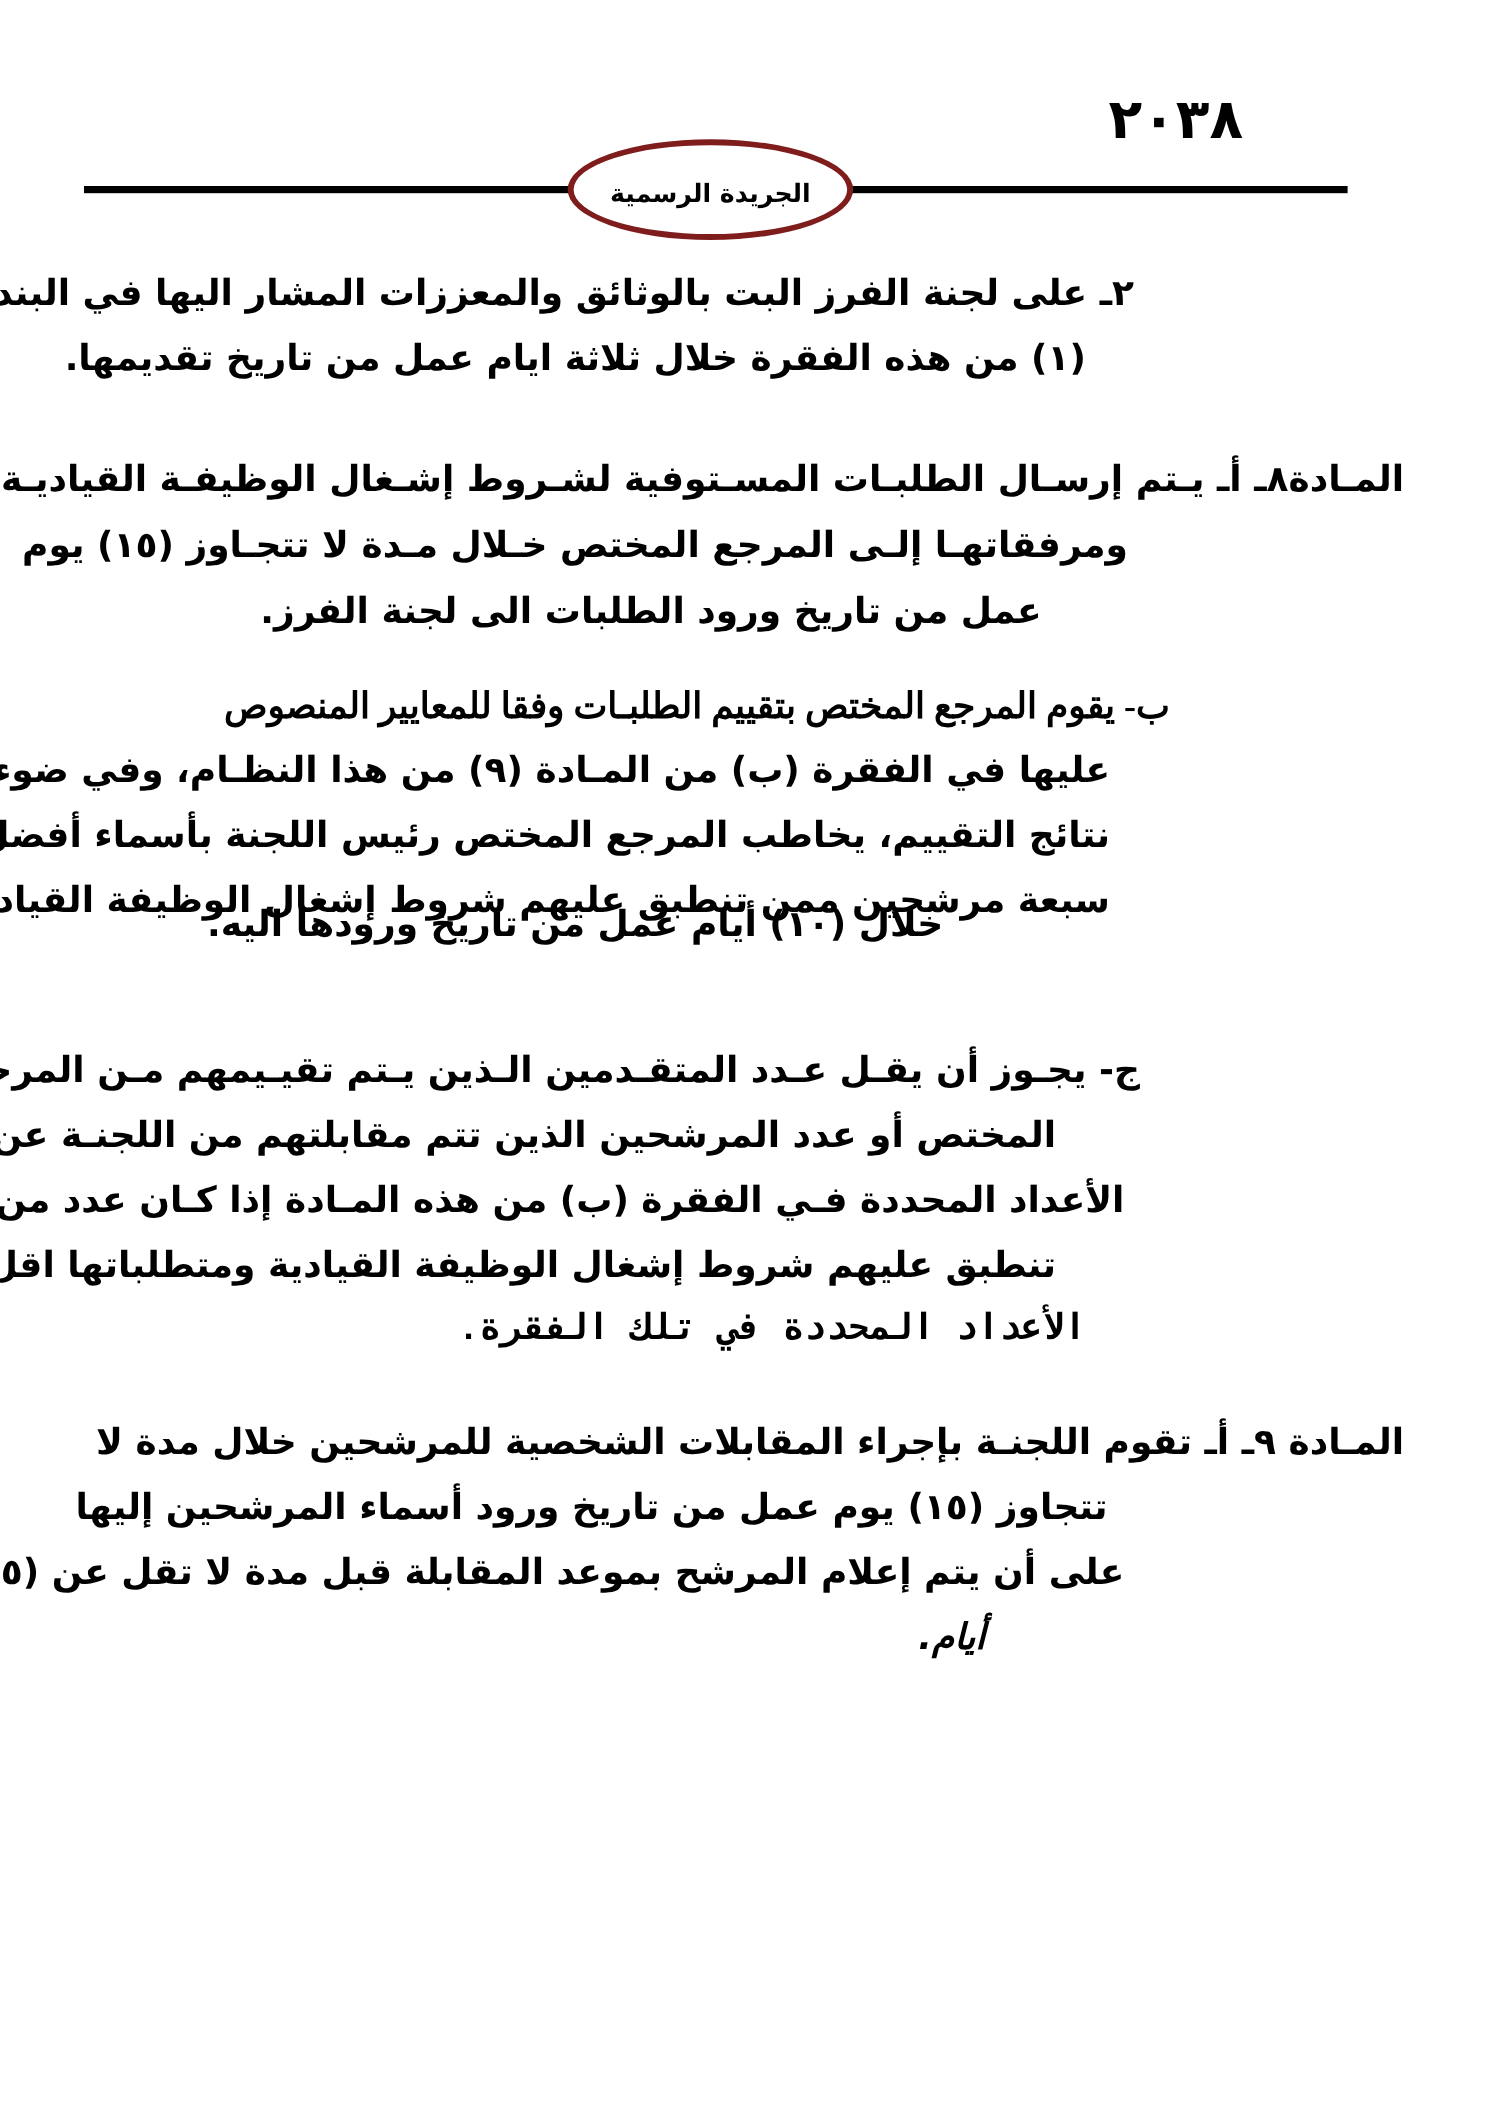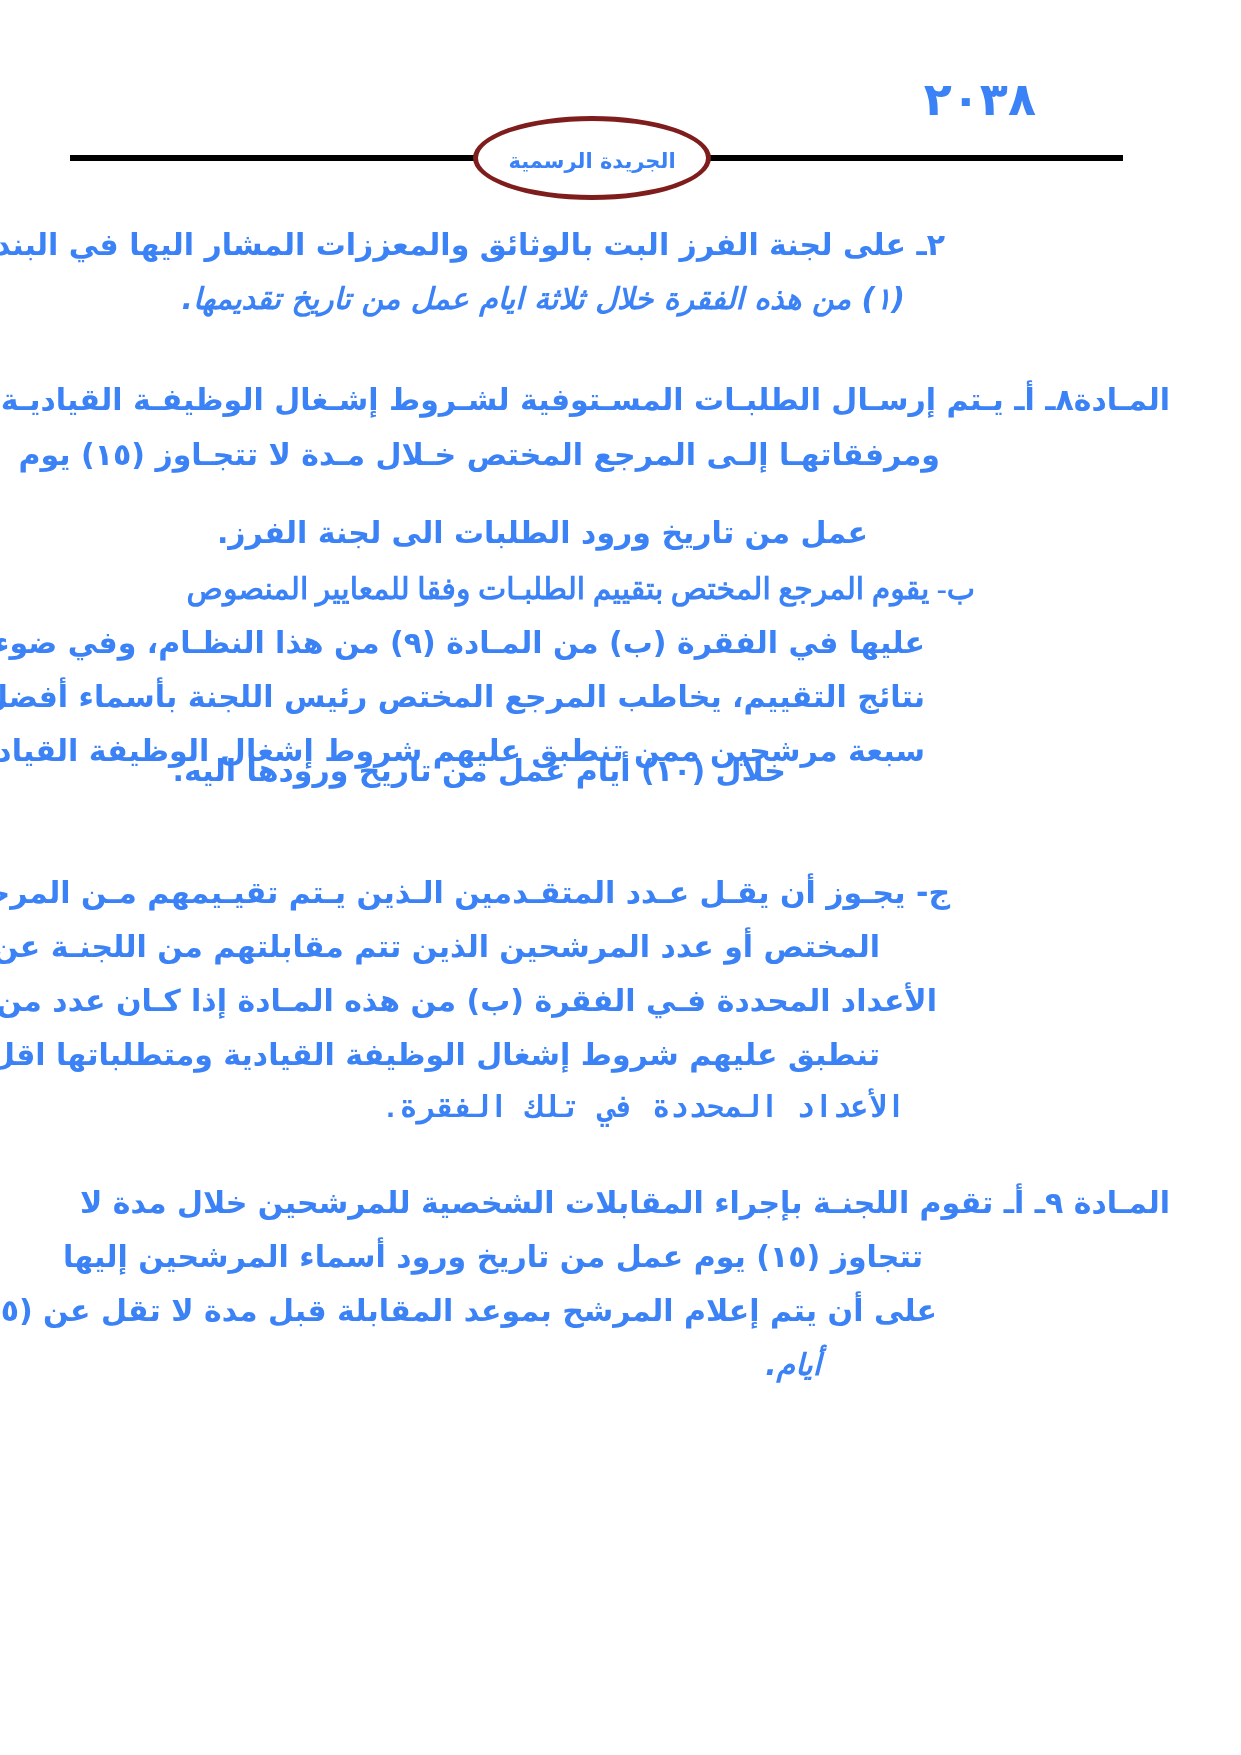--- a/index.html
+++ b/index.html
@@ -1,21 +1,21 @@
 <!DOCTYPE html>
 <html lang="ar"><head>
 <meta charset="utf-8">
 <style>
   html,body { margin:0; padding:0; background:#888; }
   .page {
     position:relative;
     width:1241px; height:1755px;
     margin:0 auto;
     background:#ffffff;
-    color:#3b82f6;
+    color:#000000;
     font-family:"DejaVu Sans", sans-serif;
     font-weight:bold;
     overflow:hidden;
   }
   .page-number {
     position:absolute;
     top:72px; right:205px;
     font-size:46px;
     direction:rtl;
     letter-spacing:2px;
@@ -56,25 +56,25 @@
 
 <div class="page">
 
   <div class="page-number">٢٠٣٨</div>
   <div class="header-rule"></div>
   <div class="header-badge">
     <span class="badge-text">الجريدة الرسمية</span>
   </div>
 
   <div class="line" style="top:218px; right:296px;">٢ـ على لجنة الفرز البت بالوثائق والمعززات المشار اليها في البند</div>
-  <div class="line" style="top:272px; right:336px;font-style:italic;">(١) من هذه الفقرة خلال ثلاثة ايام عمل من تاريخ تقديمها.</div>
+  <div class="line" style="top:272px; right:336px;">(١) من هذه الفقرة خلال ثلاثة ايام عمل من تاريخ تقديمها.</div>
 
   <div class="line" style="top:373px; right:71px;">المـادة٨ـ أـ يـتم إرسـال الطلبـات المسـتوفية لشـروط إشـغال الوظيفـة القياديـة</div>
   <div class="line" style="top:428px; right:301px;">ومرفقاتهـا إلـى المرجع المختص خـلال مـدة لا تتجـاوز (١٥) يوم</div>
-  <div class="line" style="top:506px; right:373px;">عمل من تاريخ ورود الطلبات الى لجنة الفرز.</div>
+  <div class="line" style="top:483px; right:373px;">عمل من تاريخ ورود الطلبات الى لجنة الفرز.</div>
 
   <div class="line" style="top:562px; right:266px;font-family:Liberation Serif, serif;">ب- يقوم المرجع المختص بتقييم الطلبـات وفقا للمعايير المنصوص</div>
   <div class="line" style="top:616px; right:316px;">عليها في الفقرة (ب) من المـادة (٩) من هذا النظـام، وفي ضوء</div>
   <div class="line" style="top:670px; right:316px;">نتائج التقييم، يخاطب المرجع المختص رئيس اللجنة بأسماء أفضل</div>
   <div class="line" style="top:724px; right:316px;">سبعة مرشحين ممن تنطبق عليهم شروط إشغال الوظيفة القيادية</div>
   <div class="line" style="top:744px; right:455px;">خلال (١٠) أيام عمل من تاريخ ورودها اليه.</div>
 
   <div class="line" style="top:866px; right:291px;">ج- يجـوز أن يقـل عـدد المتقـدمين الـذين يـتم تقيـيمهم مـن المرجـع</div>
   <div class="line" style="top:920px; right:361px;">المختص أو عدد المرشحين الذين تتم مقابلتهم من اللجنـة عن</div>
   <div class="line" style="top:974px; right:304px;">الأعداد المحددة فـي الفقرة (ب) من هذه المـادة إذا كـان عدد من</div>

